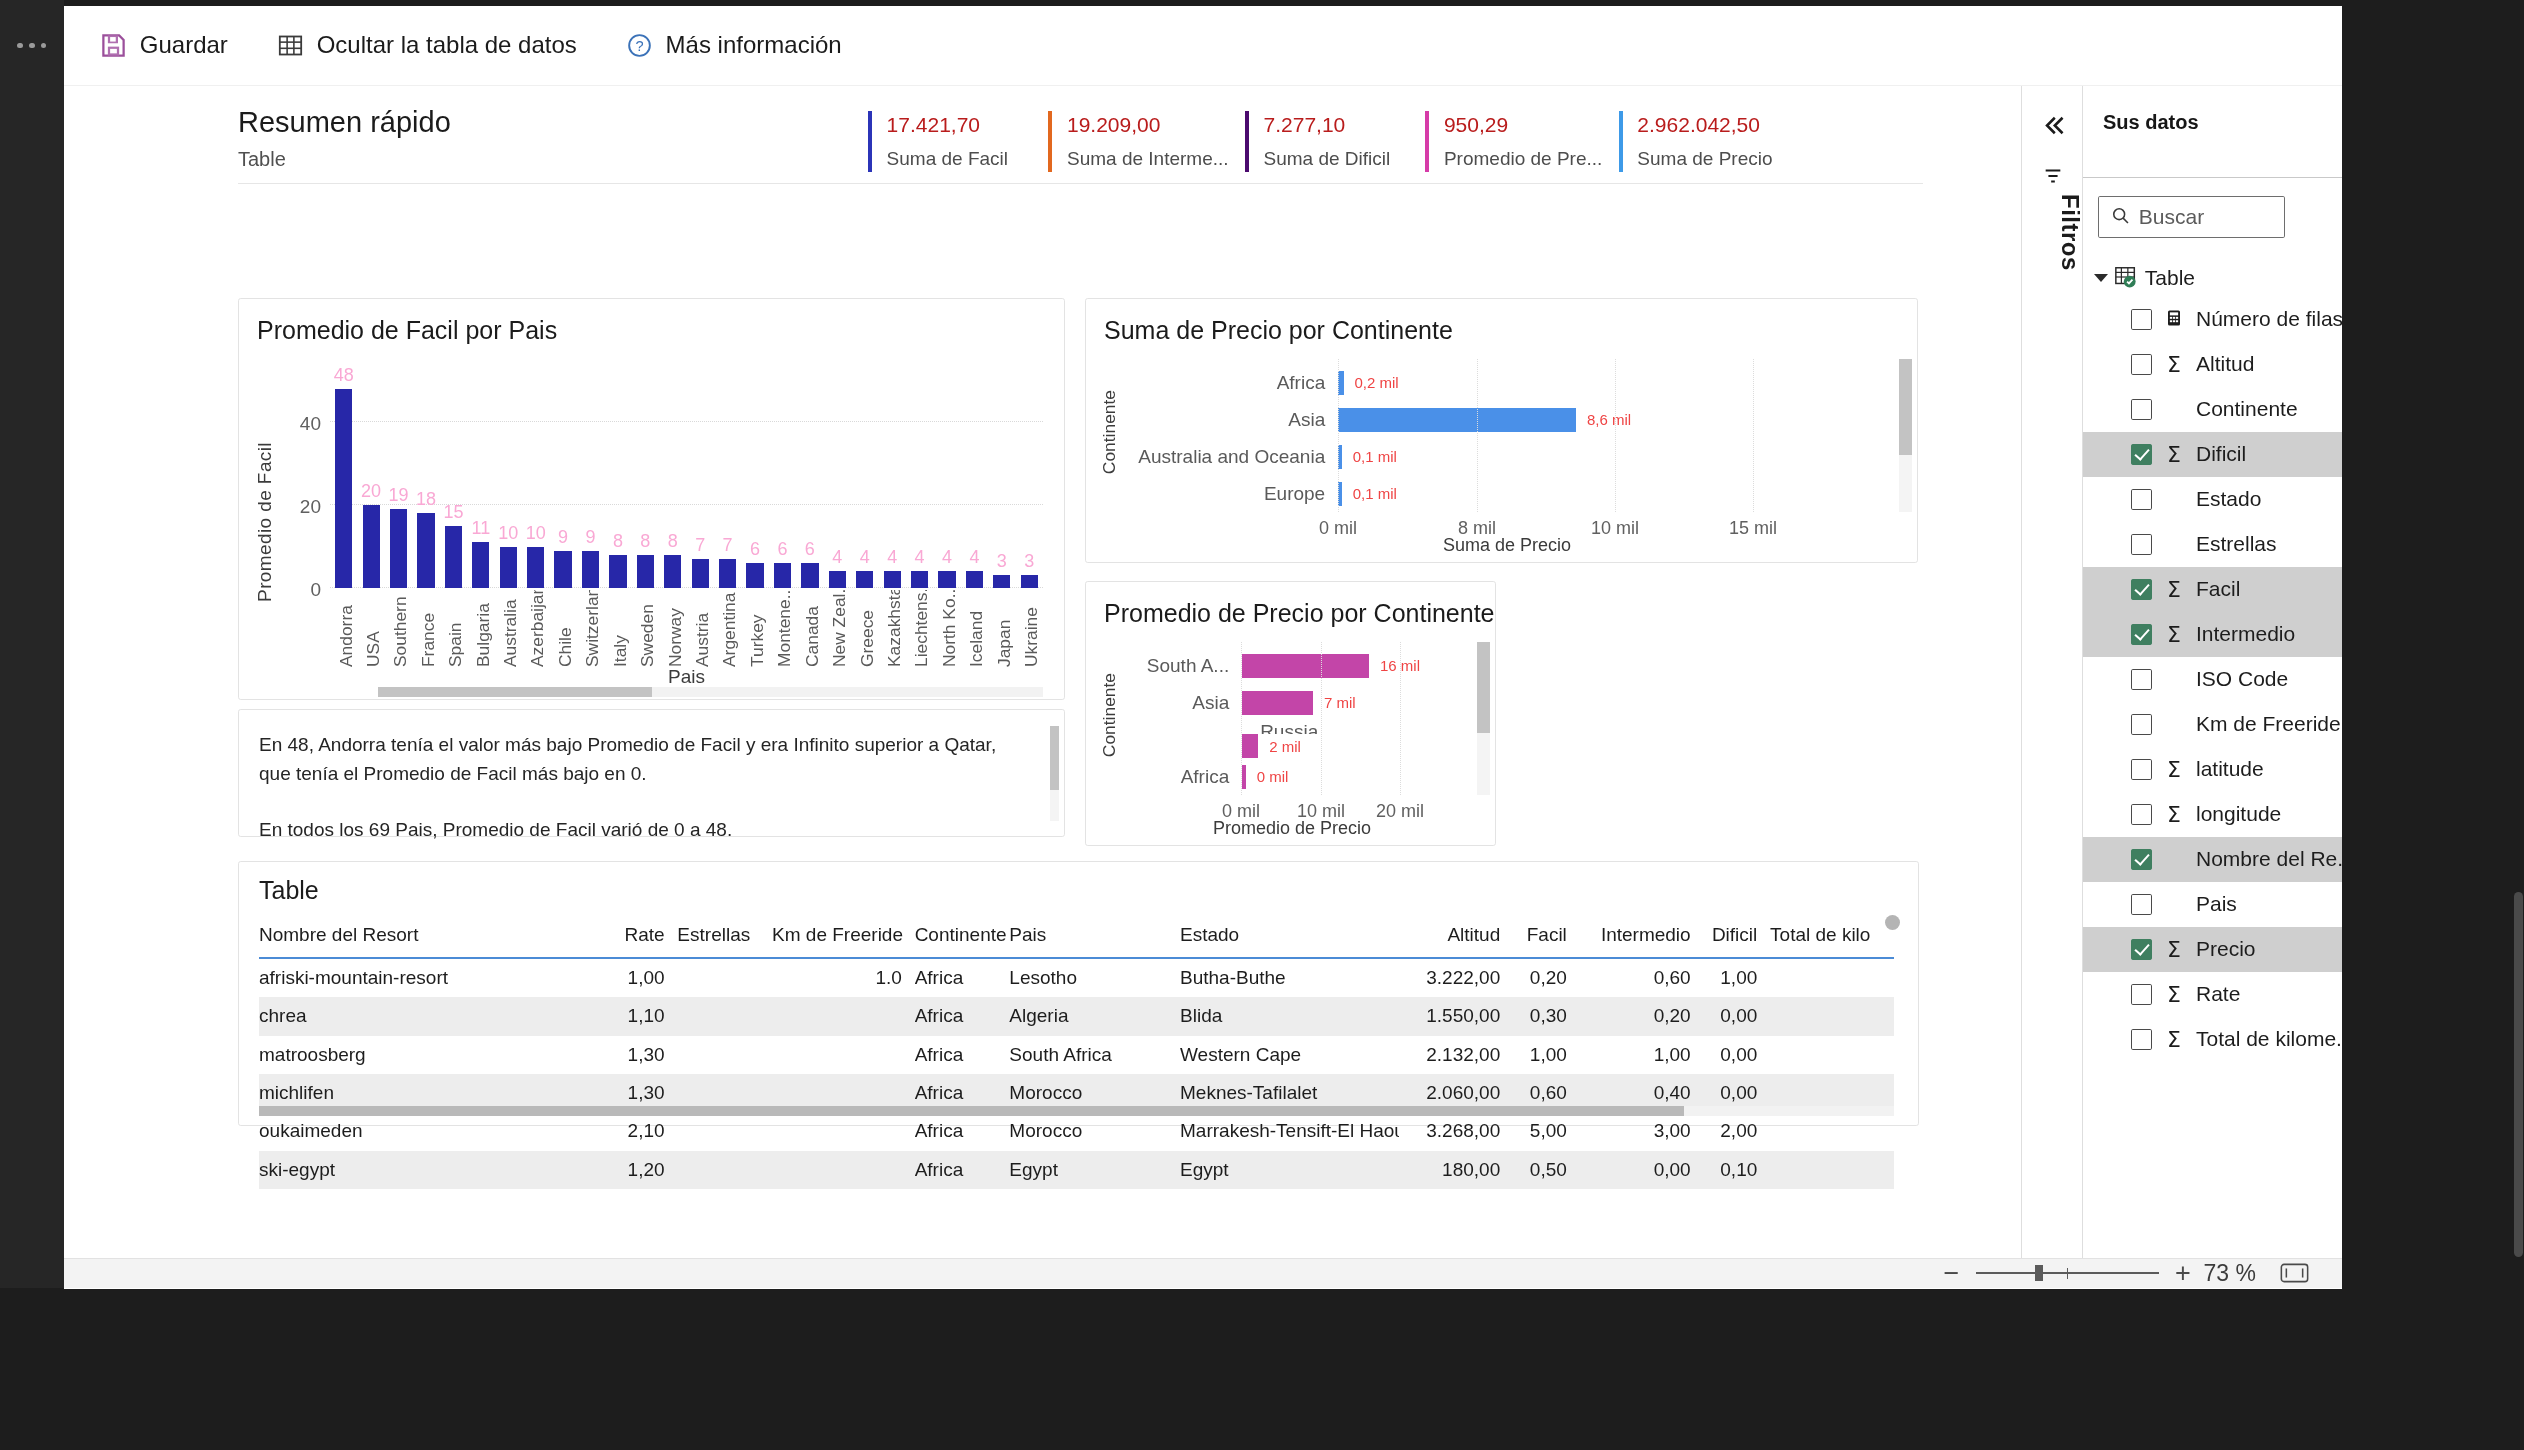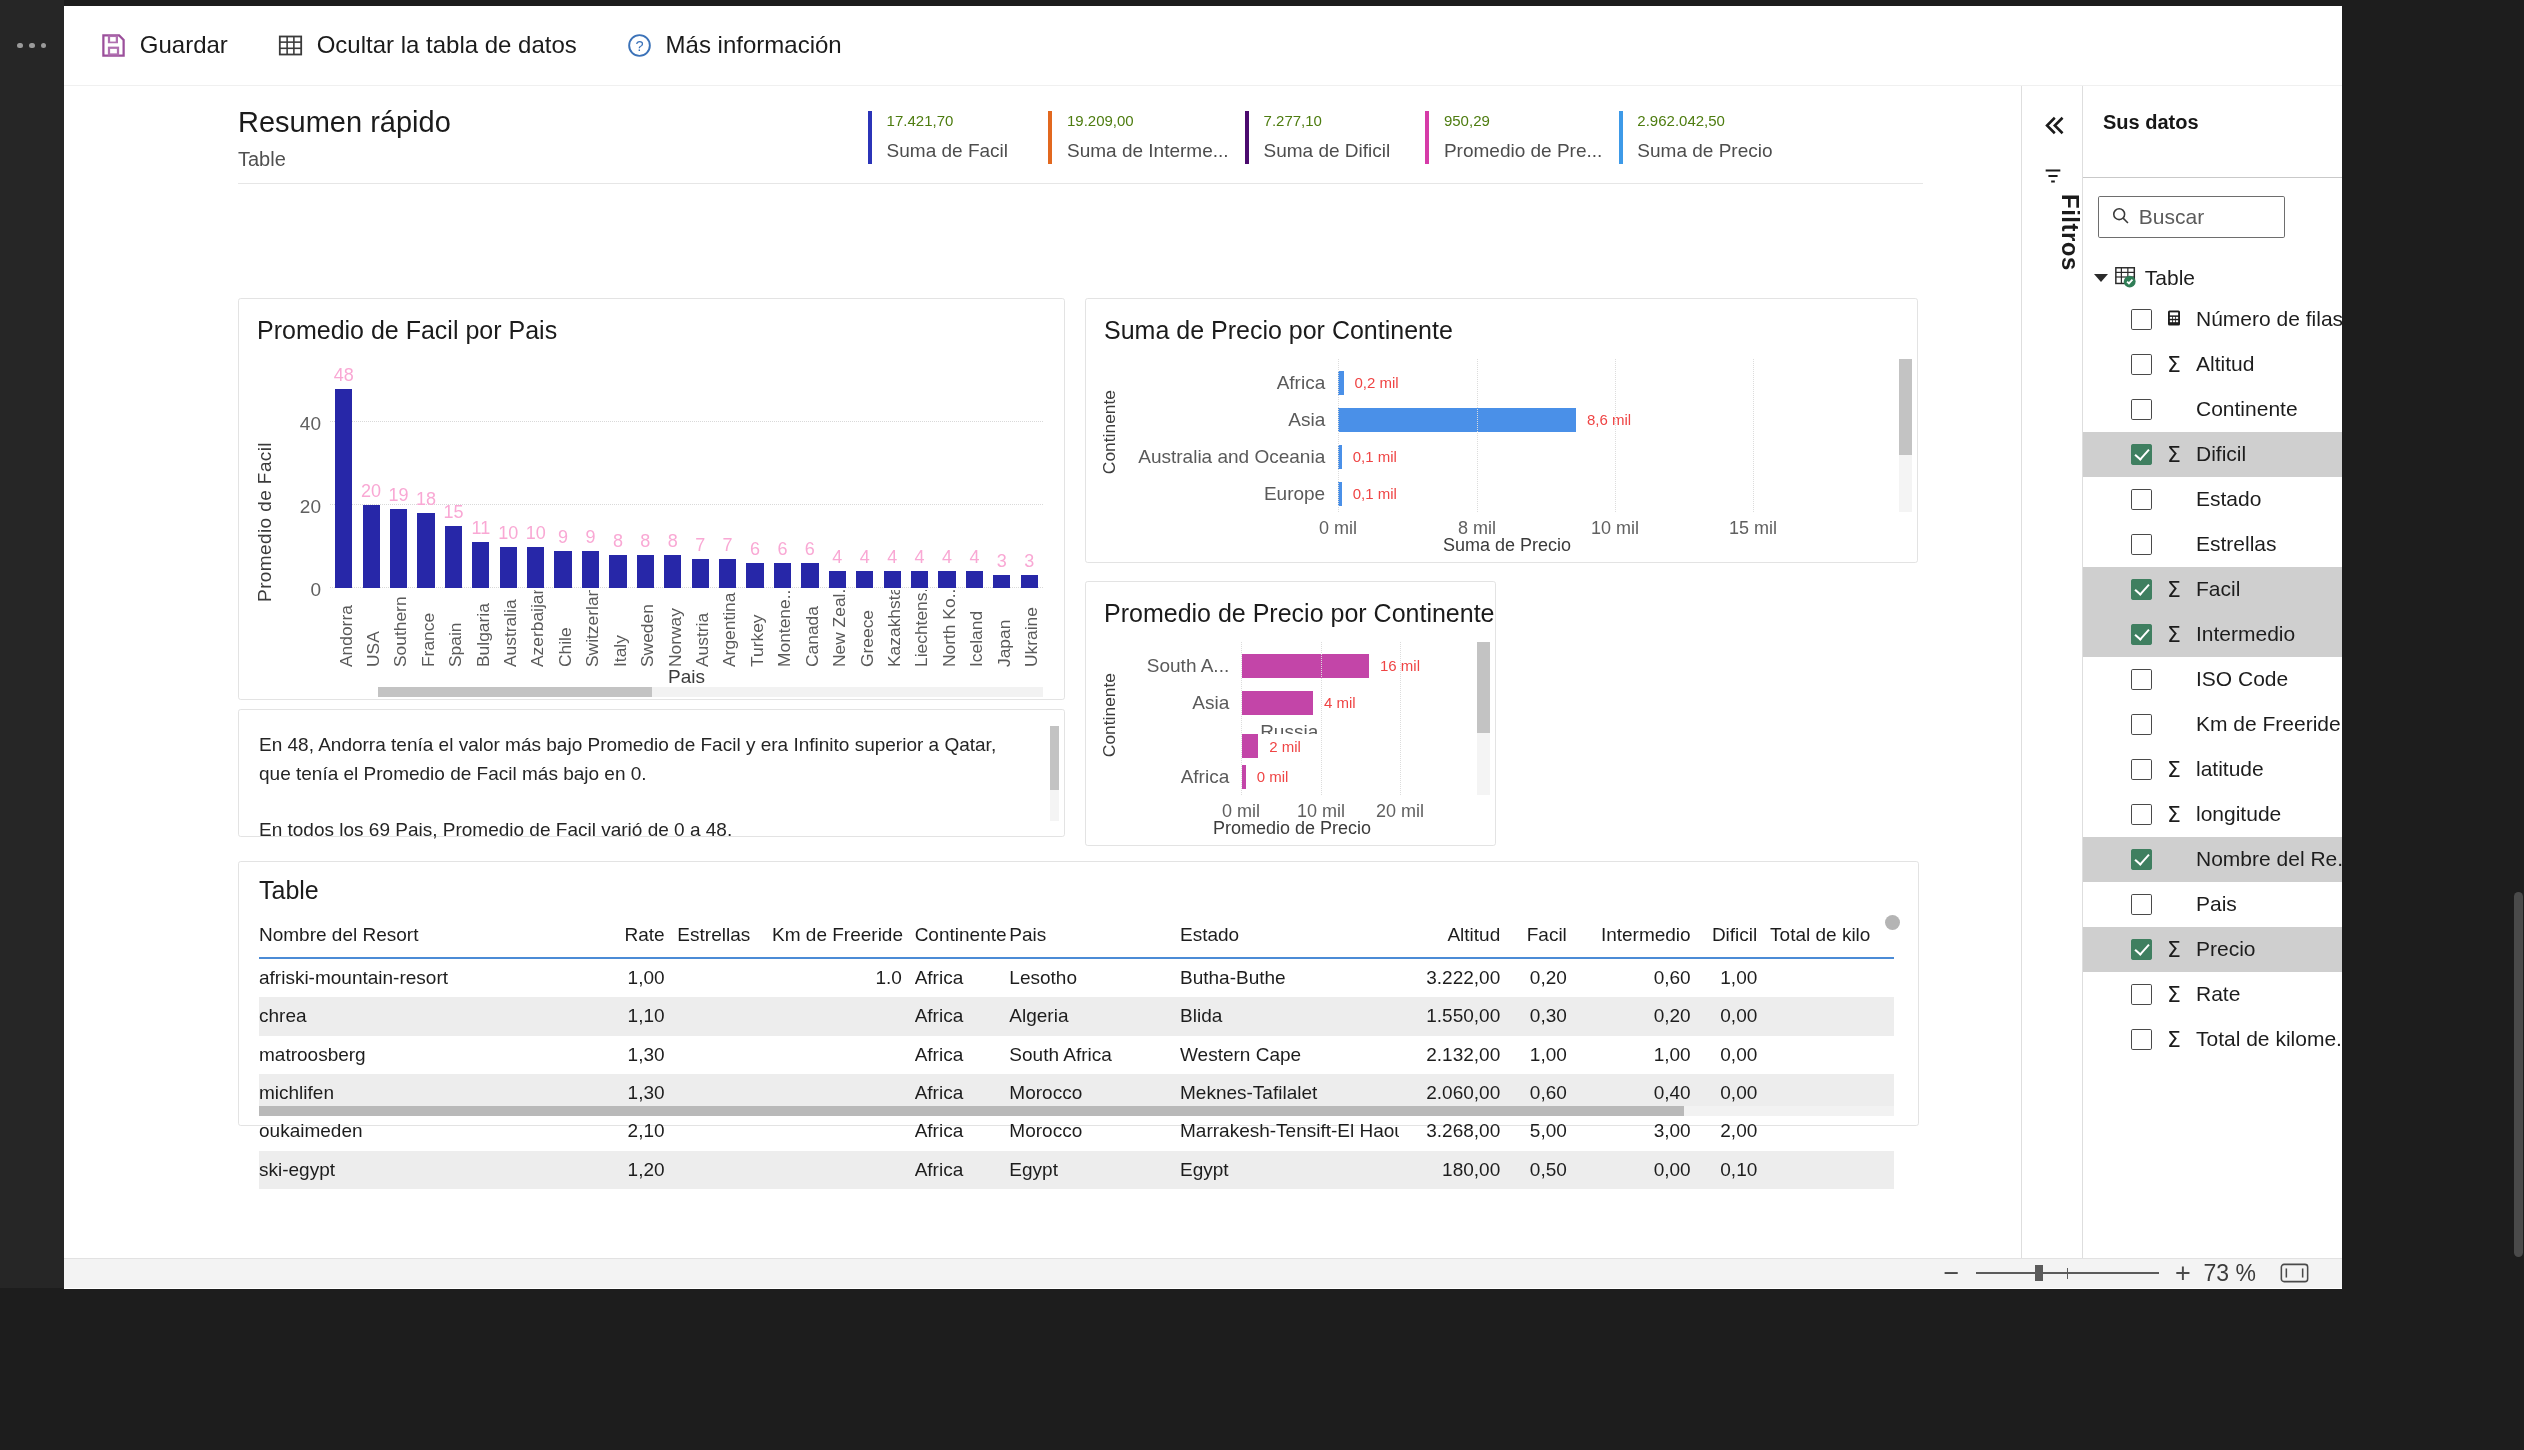--- a/index.html
+++ b/index.html
@@ -64,21 +64,21 @@
   }
   #summary-title-wrap { width: 630px; padding-top: 1.8px; }
   #summary-title { font-size: 29px; color: #1b1b1b; font-weight: 400; line-height: 1.18; }
   #summary-subtitle { font-size: 20px; color: #505050; margin-top: 8.2px; }
 
   #kpi-strip { display: flex; gap: 0; padding-top: 7.3px; }
   .kpi {
     padding-left: 14.6px; margin-right: 16.4px; min-width: 164px;
     border-left: 4.6px solid #888;
   }
-  .kpi-value { font-size: 15px; color: #4d7c0f; line-height: 1.35; white-space: nowrap; }
+  .kpi-value { font-size: 21px; color: #b91c1c; line-height: 1.35; white-space: nowrap; }
   .kpi-label { font-size: 19px; color: #4d4d4d; line-height: 1.45; margin-top: 5.5px; white-space: nowrap; }
 
   
   .card {
     position: absolute; background: #ffffff;
     border: 0.9px solid #e3e3e3; border-radius: 2.7px;
   }
   .card-title { font-size: 25px; color: #1b1b1b; padding: 16.4px 0 0 18px; line-height: 1.2; }
 
   
@@ -650,21 +650,21 @@
                 <div class="hb-cat" style="width: 119px;">South A...</div>
                 <div class="hb-bar-wrap">
                   <div class="hb-bar" style="width: 127px; background: rgb(195, 69, 168);"></div>
                   <div class="hb-val">16 mil</div>
                 </div>
               </div>
               <div class="hb-row" style="height: 37px;">
                 <div class="hb-cat" style="width: 119px;">Asia</div>
                 <div class="hb-bar-wrap">
                   <div class="hb-bar" style="width: 71px; background: rgb(195, 69, 168);"></div>
-                  <div class="hb-val">4 mil</div>
+                  <div class="hb-val">7 mil</div>
                 </div>
               </div>
               <div class="hb-row" style="height: 37px; flex-direction: column;">
                 <div class="hb-cat" style="width: 119px;">Russia</div>
                 <div class="hb-bar-wrap">
                   <div class="hb-bar" style="width: 16px; background: rgb(195, 69, 168);"></div>
                   <div class="hb-val">2 mil</div>
                 </div>
               </div>
               <div class="hb-row" style="height: 37px;">

